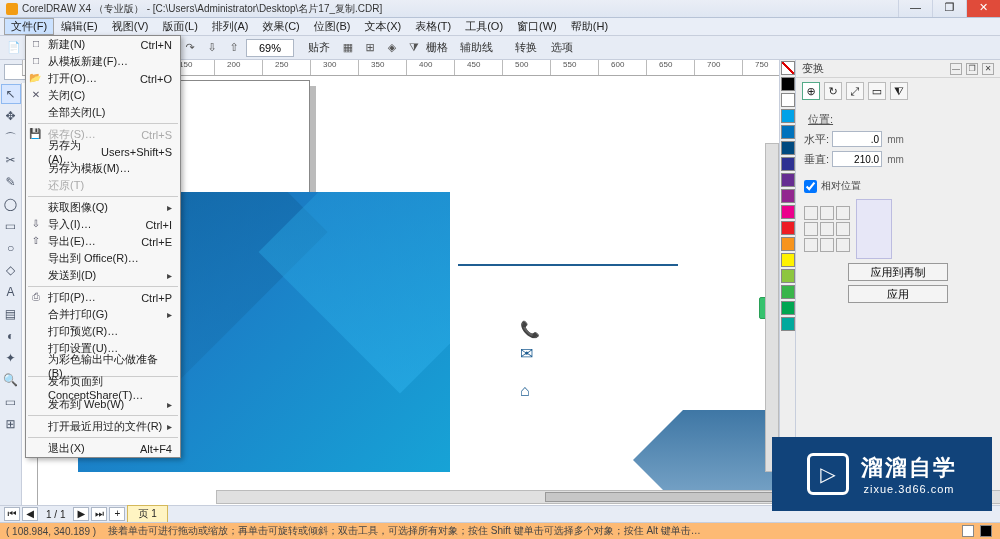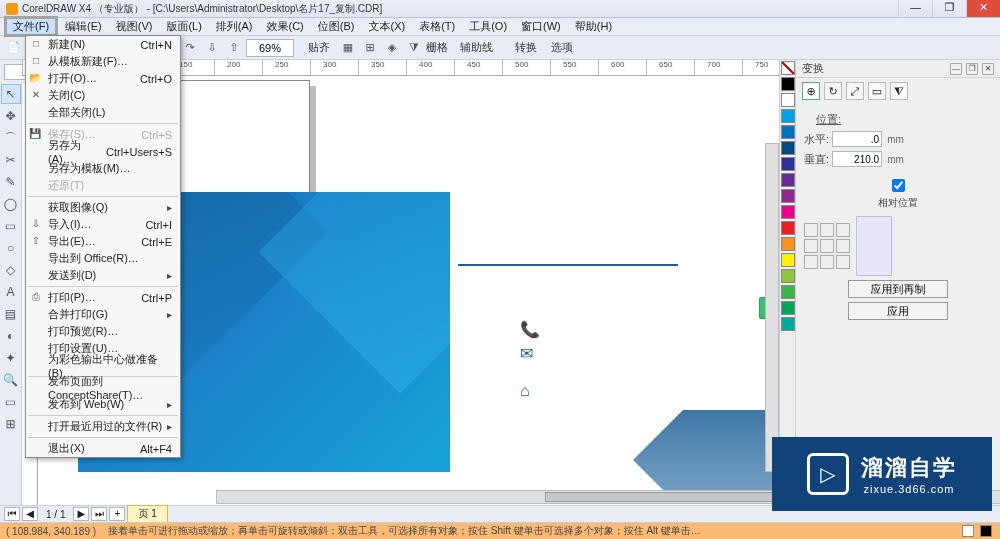--- a/index.html
+++ b/index.html
@@ -9,21 +9,21 @@
   .titlebar { height: 18px; background: linear-gradient(#eaeef6,#dfe6f2); display: flex; align-items: center; padding-left: 6px; border-bottom: 1px solid #b7c3d6; }
   .titlebar .icon { width: 12px; height: 12px; background: #f39c12; border-radius: 2px; margin-right: 4px; }
   .titlebar .title { font-size: 10px; color: #333; }
   .win-btns { position: absolute; right: 0; top: 0; display: flex; }
   .win-btns div { width: 34px; height: 17px; text-align: center; line-height: 15px; font-size: 11px; border-left: 1px solid #cbd3e3; }
   .win-btns .close { background: #e04b3a; color: #fff; }
 
   
   .menubar { height: 18px; background: #e9eef7; display: flex; align-items: center; padding-left: 4px; border-bottom: 1px solid #c7cedc; font-size: 11px; }
   .menubar .mi { padding: 1px 7px; cursor: default; }
-  .menubar .mi.active { background: #cbe2ff; border: 3px solid #a3a3a3; padding: 0 6px; }
+  .menubar .mi.active { background: #cbe2ff; border: 1px solid #a3a3a3; padding: 0 6px; }
 
   
   .toolbar1 { height: 24px; background: #e7ecf5; border-bottom: 1px solid #c7cedc; display: flex; align-items: center; padding-left: 4px; gap: 2px; }
   .tbtn { width: 20px; height: 20px; border: 1px solid transparent; border-radius: 2px; display: flex; align-items: center; justify-content: center; font-size: 11px; color: #555; }
   .zoom { width: 48px; height: 18px; font-size: 11px; border: 1px solid #adb7c6; background: #fff; text-align: center; }
   .snap-label { font-size: 11px; color: #333; }
 
   
   .toolbar2 { height: 24px; background: #e7ecf5; border-bottom: 1px solid #c7cedc; display: flex; align-items: center; padding-left: 4px; gap: 4px; }
   .xyfield { width: 52px; height: 16px; font-size: 10px; border: 1px solid #adb7c6; background: #fff; padding-left: 2px; }
@@ -60,24 +60,24 @@
 
   
   .docker { position: absolute; right: 0; top: -23px; width: 205px; bottom: 0; background: #efefef; border-left: 1px solid #c7cedc; }
   .docker-head { height: 18px; display:flex; align-items:center; padding:0 6px; font-size:11px; color:#444; border-bottom:1px solid #d3d3d3; justify-content:space-between; }
   .docker-head .dhbtns { display:flex; gap:4px; }
   .docker-head .dhb { width:12px; height:12px; border:1px solid #aaa; font-size:8px; text-align:center; line-height:10px; }
   .docker-row-icons { display:flex; gap:4px; padding:4px 6px; }
   .dicon { width:18px; height:18px; border:1px solid #bbb; background:#f7f7f7; display:flex; align-items:center; justify-content:center; font-size:11px; }
   .dicon.active { background:#fff; border-color:#5a8; }
   .docker-sec { padding:4px 8px; font-size:11px; color:#444; }
-  .dlabel { margin:4px 12px; font-size:11px; color:#555;text-decoration:underline; }
+  .dlabel { margin:4px 4px; font-size:11px; color:#555;text-decoration:underline; }
   .dinput { width:50px; height:16px; font-size:10px; border:1px solid #adb7c6; background:#fff; text-align:right; padding-right:2px; }
   .dunit { font-size:10px; color:#666; margin-left:2px; }
-  .dcheck { display:flex; align-items:center; gap:4px; font-size:10px; margin-top:12px;flex-direction:column;}
+  .dcheck { display:flex; align-items:center; gap:4px; font-size:10px; margin-top:12px;}
   .anchor-grid { display:grid; grid-template-columns:repeat(3,14px); grid-template-rows:repeat(3,14px); gap:2px; margin:6px 0; }
   .anchor-grid div { border:1px solid #aaa; }
   .dcopies { width:36px; height:60px; background:#e7e7f7; border:1px solid #bcbce0; margin-left:6px; }
   .dbtn { width:100px; height:18px; margin:4px auto; display:block; font-size:11px; border:1px solid #999; background:#f4f4f4; }
 
   
   .palette { position:absolute; right:205px; top:-23px; width:16px; bottom:0; background:#eee; display:flex; flex-direction:column; border-left:1px solid #c7cedc; }
   .palette .sw { width:14px; height:14px; margin:1px auto; border:1px solid #888; }
   .palette .none { background:#fff; position:relative; }
   .palette .none::after { content:""; position:absolute; left:0; top:0; right:0; bottom:0; background:linear-gradient(45deg,transparent 45%,#d00 45%,#d00 55%,transparent 55%); }
@@ -354,21 +354,21 @@
     </div>
     <div class="ddsep"></div>
     <div class="dditem disabled">
       <span class="ddicon">💾</span>
       <span>保存(S)…</span>
       <span>Ctrl+S</span>
     </div>
     <div class="dditem">
       <span class="ddicon"></span>
       <span>另存为(A)…</span>
-      <span>Ctrl+Users+S</span>
+      <span>Users+Shift+S</span>
     </div>
     <div class="dditem">
       <span class="ddicon"></span>
       <span>另存为模板(M)…</span>
       <span></span>
     </div>
     <div class="dditem disabled">
       <span class="ddicon"></span>
       <span>还原(T)</span>
       <span></span>

